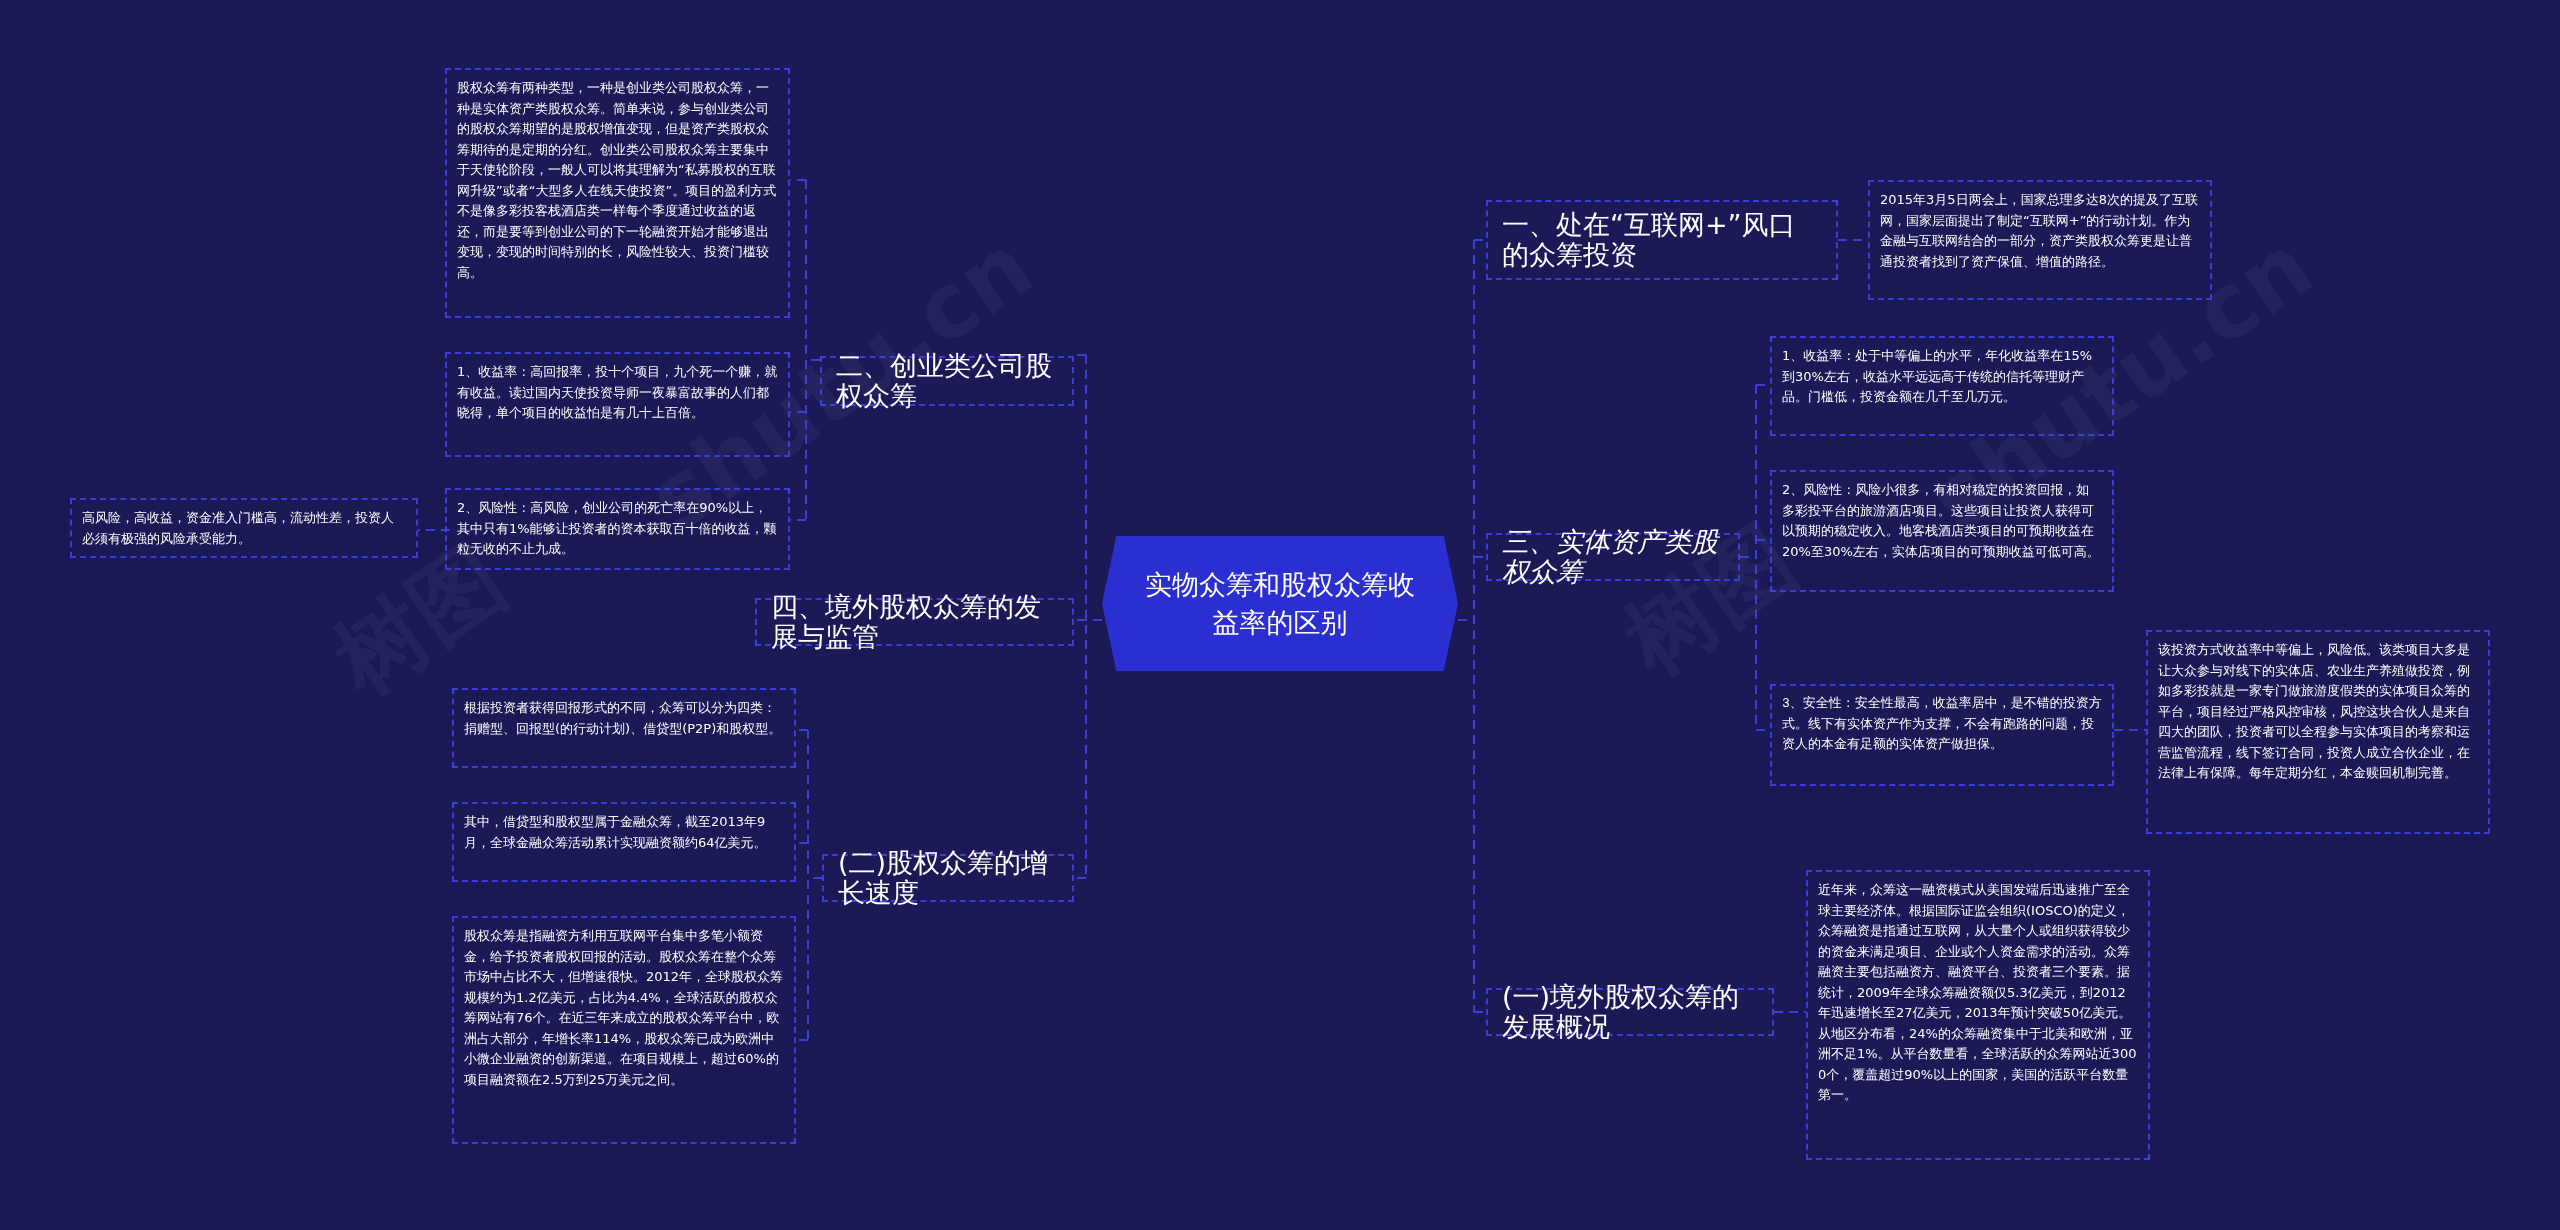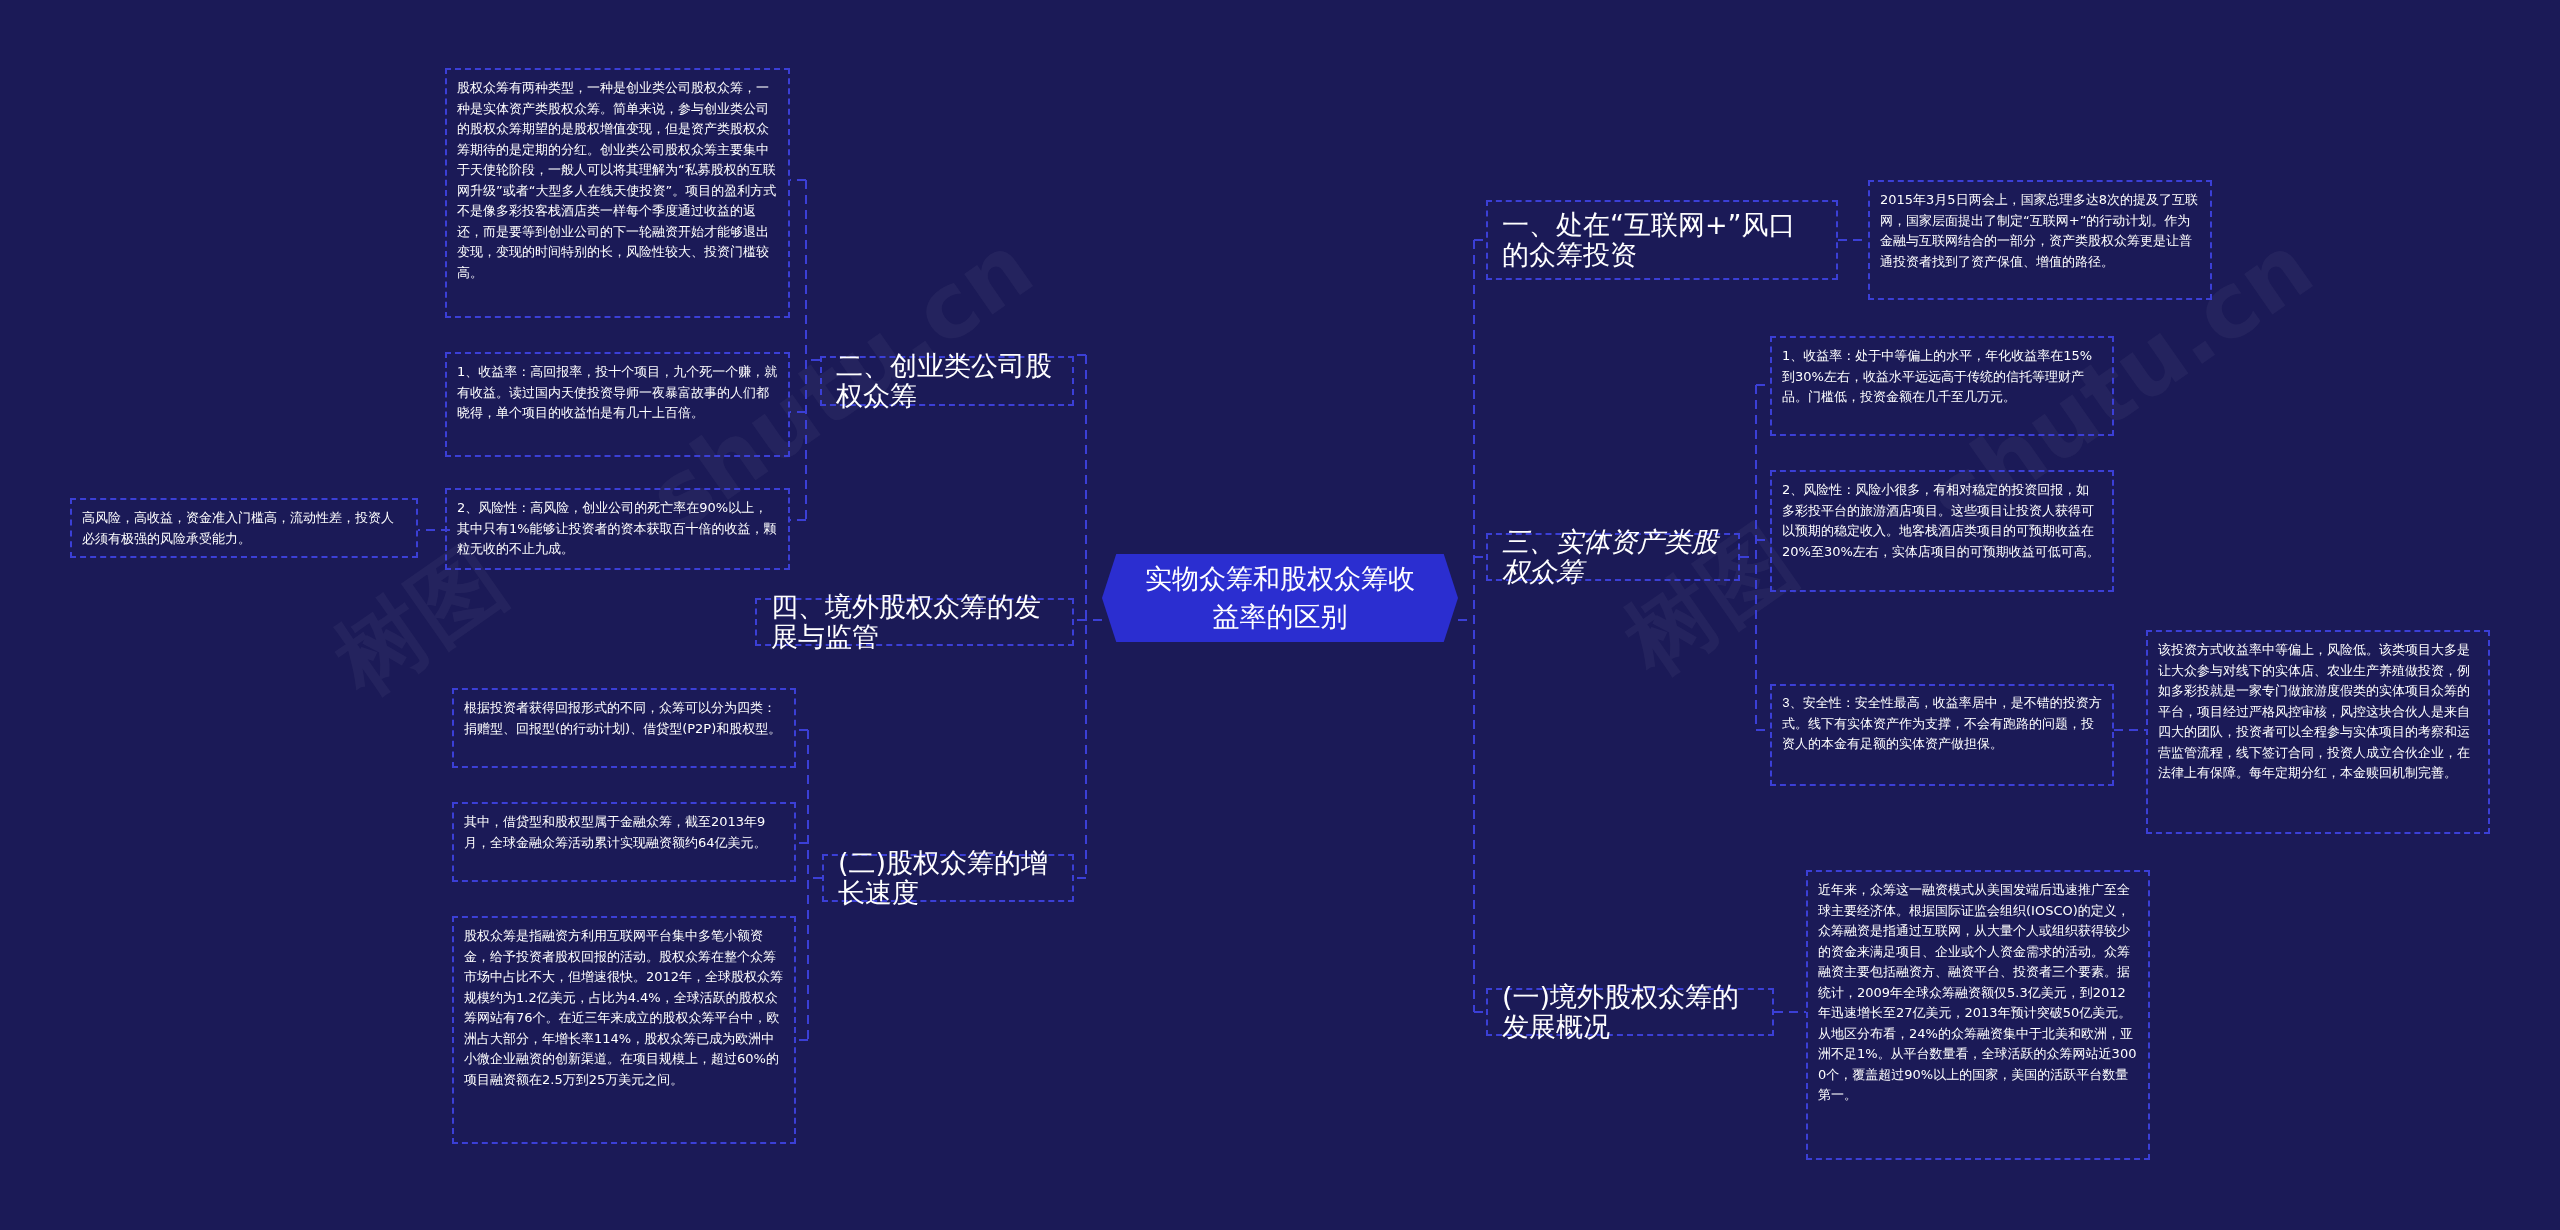--- a/index.html
+++ b/index.html
@@ -25,21 +25,21 @@
     display: flex; align-items: center;
   }
   .leaf {
     font-size: 13px;
     line-height: 20.5px;
     padding: 8px 10px;
     word-break: break-all;
   }
   .root {
     position: absolute;
-    left: 1102px; top: 554px; width: 356px; height: 88px;
+    left: 1102px; top: 536px; width: 356px; height: 135px;
     background: #2b2ed0;
     clip-path: polygon(0 50%, 4% 0, 96% 0, 100% 50%, 96% 100%, 4% 100%);
     display: flex; align-items: center; justify-content: center;
     text-align: center;
     font-size: 27px; line-height: 38px;
     padding: 0 30px; box-sizing: border-box;
   }
   .watermark {
     position: absolute; color: rgba(255,255,255,0.045);
     font-size: 90px; font-weight: bold; transform: rotate(-35deg);

